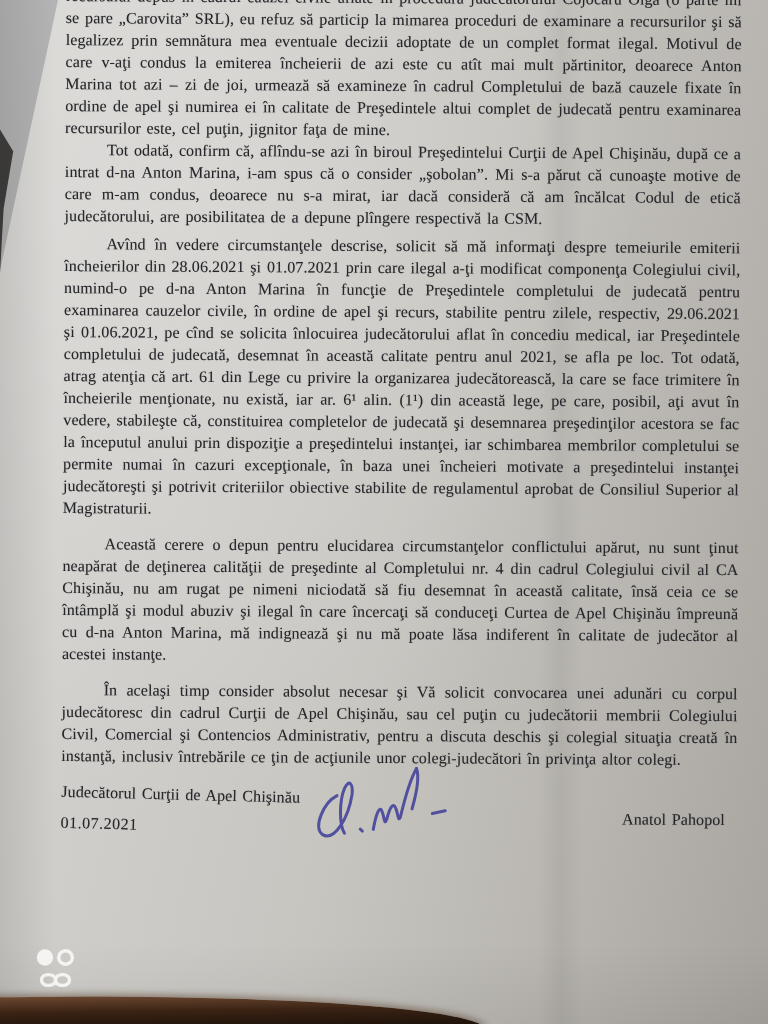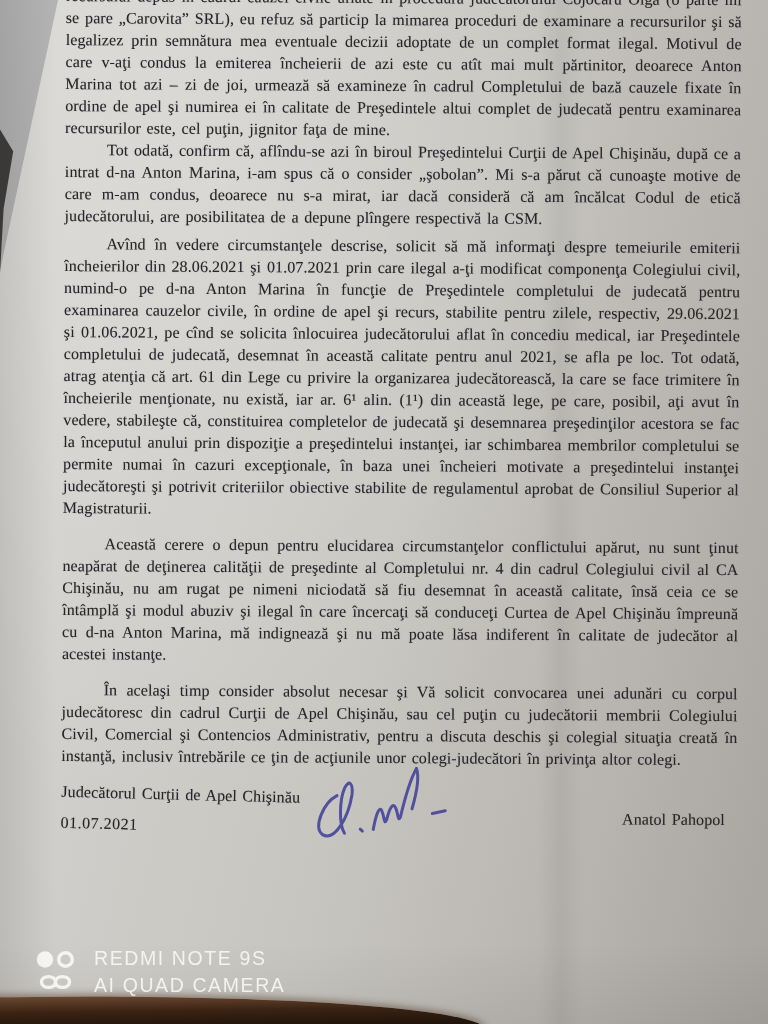--- a/index.html
+++ b/index.html
@@ -91,19 +91,15 @@
   <div class="corner-dark"></div>
   <div class="edge-shade"></div>
   <div class="table-edge"></div>
 
   <div class="watermark">
     <svg class="wm-icon" viewBox="0 0 46 46" fill="none">
       <circle cx="11" cy="10.5" r="8.2" fill="#fcfcfa"></circle>
       <circle cx="31.5" cy="10.5" r="6.8" stroke="#fcfcfa" stroke-width="3.4"></circle>
       <path d="M21.5,33 C21.5,25.8 7.5,25.8 7.5,33 C7.5,40.2 21.5,40.2 21.5,33 C21.5,25.8 35.5,25.8 35.5,33 C35.5,40.2 21.5,40.2 21.5,33" stroke="#fcfcfa" stroke-width="3.4" stroke-linecap="round"></path>
     </svg>
-    <div class="wm-text">
-      <div>REDMI NOTE 9S</div>
-      <div>AI QUAD CAMERA</div>
-    </div>
   </div>
 
 </div>
 
 </body></html>

